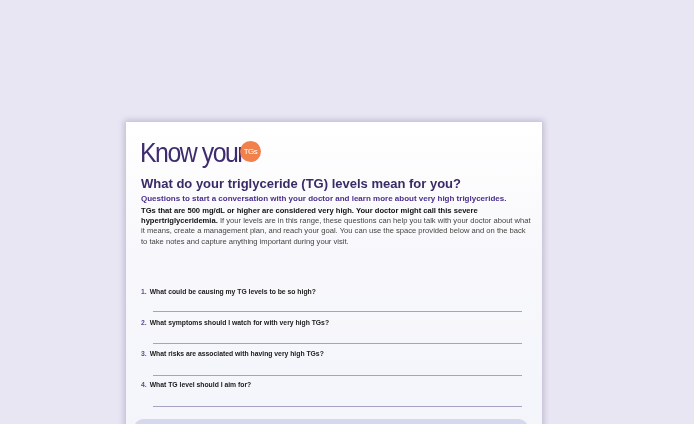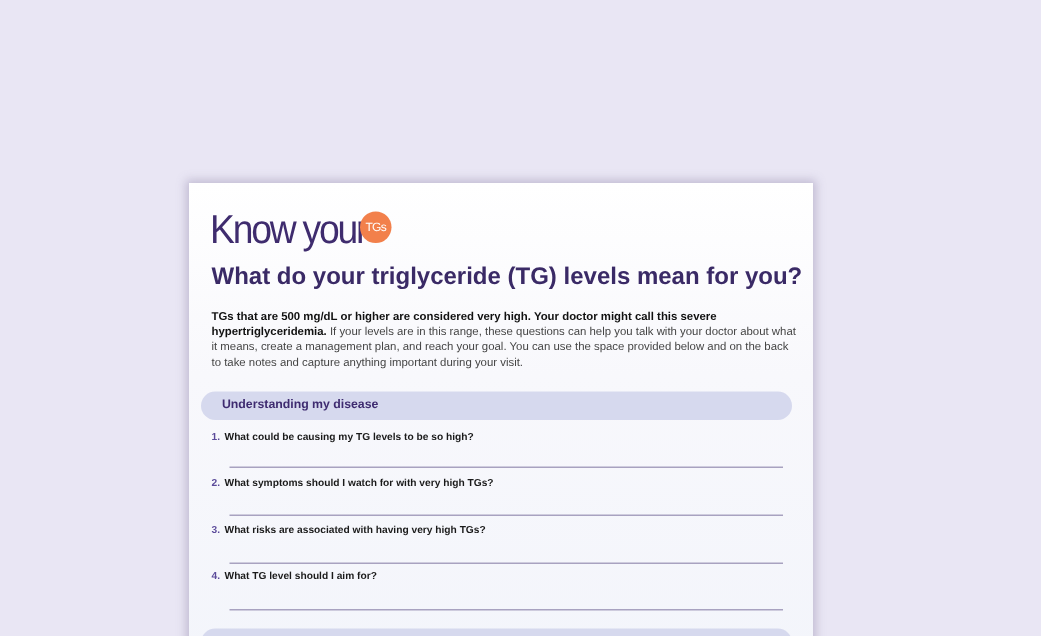--- a/index.html
+++ b/index.html
@@ -53,21 +53,21 @@
       color: #FFFFFF;
       font-size: 8px;
       line-height: 21px;
       text-align: center;
       letter-spacing: -0.5px;
     }
     .title {
       position: absolute;
       left: 15px;
       top: 54px;
-      font-size: 16px;
+      font-size: 13px;
       font-weight: bold;
       color: #3A2A66;
       white-space: nowrap;
     }
     .subtitle {
       position: absolute;
       left: 15px;
       top: 72px;
       font-size: 8px;
       font-weight: bold;
@@ -128,26 +128,24 @@
 <body>
 
 <div class="card">
 
   <div class="logo">
     <span class="logo-text">Know your</span>
     <span class="logo-badge">TGs</span>
   </div>
 
   <div class="title">What do your triglyceride (TG) levels mean for you?</div>
+  <div class="subtitle">Questions to start a conversation with your doctor and learn more about very high triglycerides.</div>
 
   <div class="intro"><b>TGs that are 500 mg/dL or higher are considered very high. Your doctor might call this severe hypertriglyceridemia.</b><span> If your levels are in this range, these questions can help you talk with your doctor about what it means, create a management plan, and reach your goal. You can use the space provided below and on the back to take notes and capture anything important during your visit.</span></div>
 
-  <div class="section-bar" style="top:139px;">
-    <span class="label">Understanding my disease</span>
-  </div>
 
   <div class="question" style="top:166px;">
     <span class="num">1.</span><span>What could be causing my TG levels to be so high?</span>
   </div>
   <div class="answer-line" style="top:189px;"></div>
 
   <div class="question" style="top:197px;">
     <span class="num">2.</span><span>What symptoms should I watch for with very high TGs?</span>
   </div>
   <div class="answer-line" style="top:221px;"></div>

